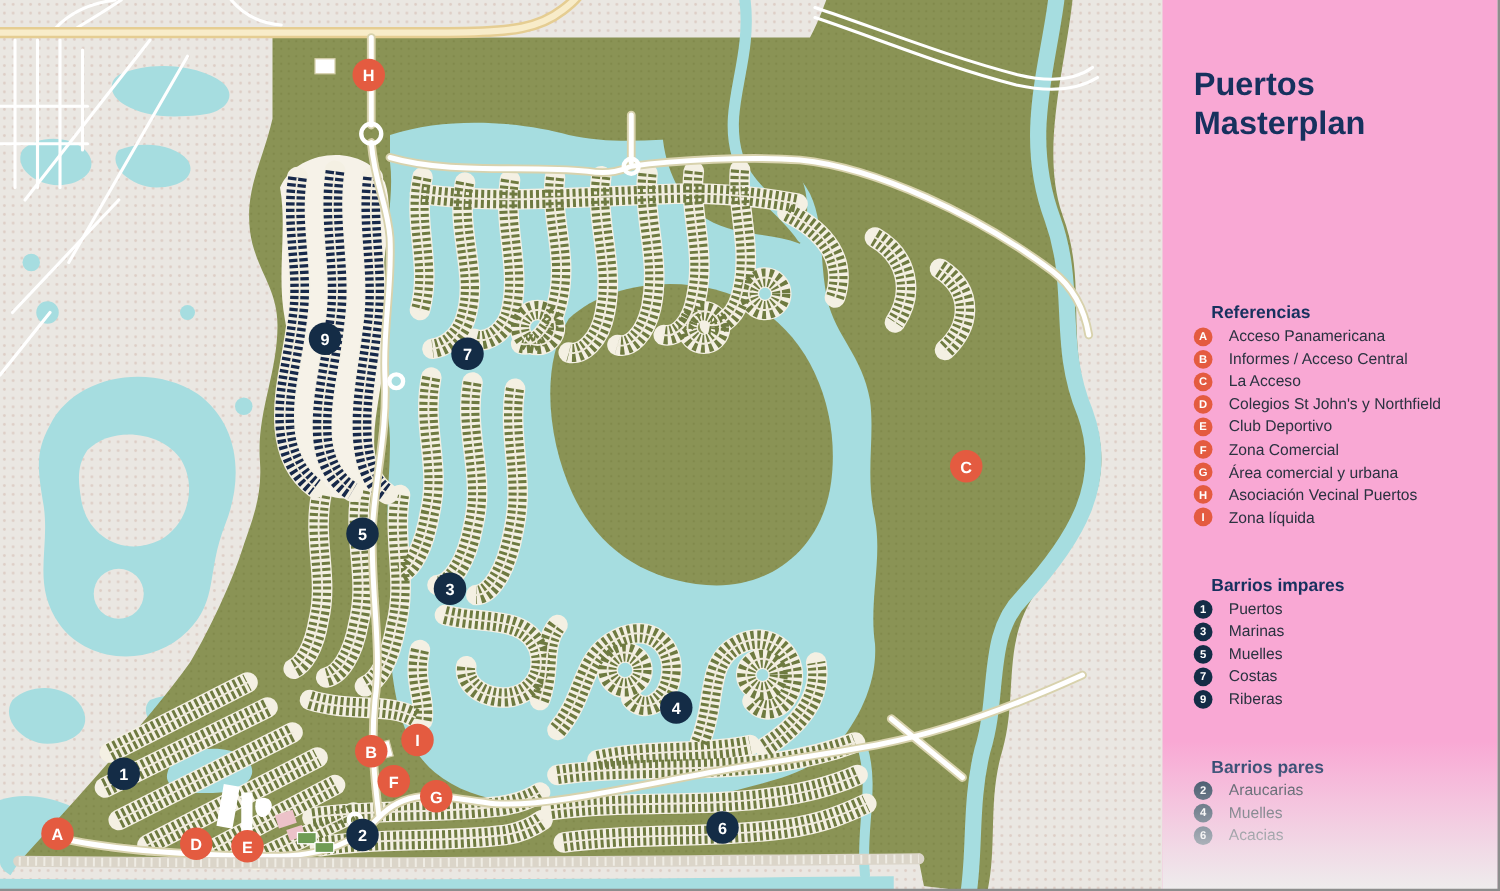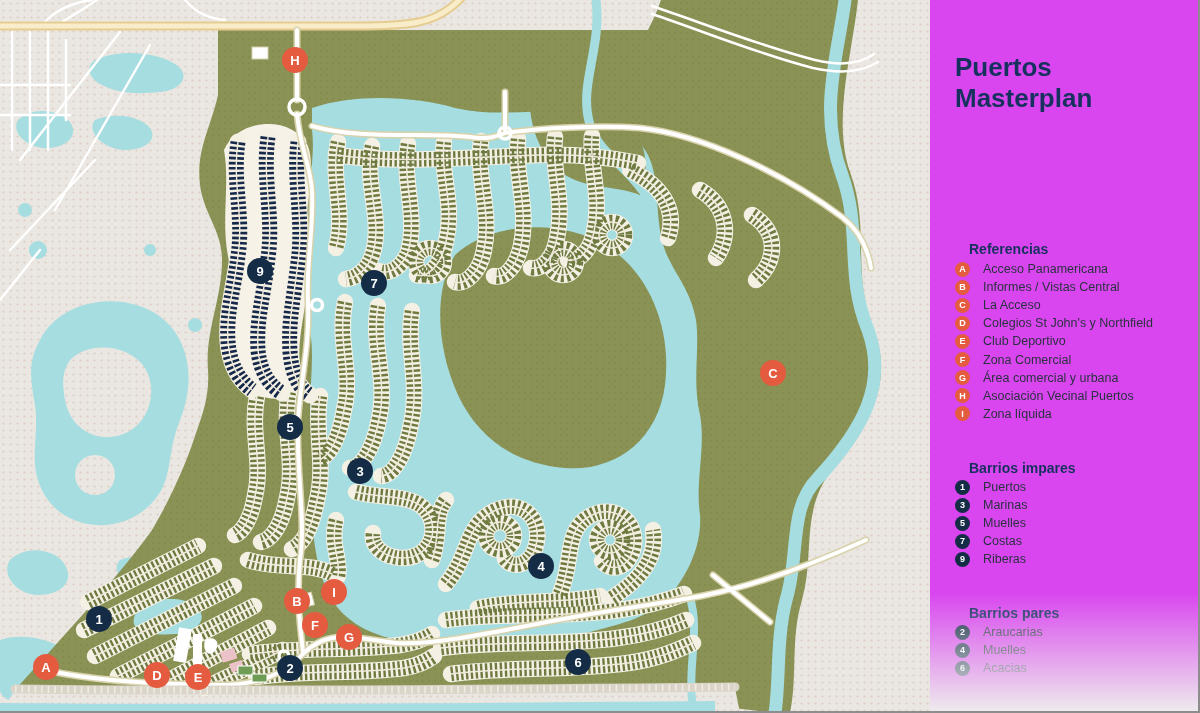--- a/index.html
+++ b/index.html
@@ -29,21 +29,21 @@
   .watermark{position:absolute;left:286px;top:300px;font-size:85px;font-weight:700;
              letter-spacing:2px;color:rgba(70,76,64,0.35);white-space:nowrap;pointer-events:none;}
   .watermark .reg{font-size:22px;letter-spacing:0;vertical-align:-24px;}
 
   .markers{position:absolute;left:0;top:0;width:100%;height:100%;}
   .marker{position:absolute;width:26px;height:26px;border-radius:50%;transform:translate(-50%,-50%);
           display:flex;align-items:center;justify-content:center;color:#fff;font-size:13px;font-weight:700;}
   .marker.orange{background:#e45b40;}
   .marker.navy{background:#142c46;}
 
-  .panel{position:absolute;left:930px;top:0;width:268px;height:713px;background:#d946ef;}
+  .panel{position:absolute;left:930px;top:0;width:268px;height:713px;background:#f9a8d4;}
   .panel::after{content:'';position:absolute;left:0;right:0;bottom:0;height:120px;
                 background:linear-gradient(rgba(255,255,255,0),#eeeded);pointer-events:none;}
   .title{position:absolute;left:25px;top:52px;margin:0;width:190px;
          font-size:26px;line-height:31px;font-weight:700;color:#17315e;}
   .sec h2{position:absolute;left:25px;margin:14px;font-size:14px;font-weight:700;color:#17315e;}
   .list{position:absolute;left:25px;width:235px;}
   .h-ref{top:227px;} .l-ref{top:260px;}
   .h-imp{top:446px;} .l-imp{top:478px;}
   .h-par{top:591px;} .l-par{top:623px;}
   .lrow{display:flex;align-items:center;height:18.1px;}
@@ -271,21 +271,21 @@
     <section class="sec">
       <h2 class="h-ref">Referencias</h2>
       <div class="list ref l-ref">
 
       <div class="lrow">
           <span class="badge">A</span>
           <span class="llabel">Acceso Panamericana</span>
         </div>
           <div class="lrow">
           <span class="badge">B</span>
-          <span class="llabel">Informes / Vistas Central</span>
+          <span class="llabel">Informes / Acceso Central</span>
         </div>
           <div class="lrow">
           <span class="badge">C</span>
           <span class="llabel">La Acceso</span>
         </div>
           <div class="lrow">
           <span class="badge">D</span>
           <span class="llabel">Colegios St John's y Northfield</span>
         </div>
           <div class="lrow">

